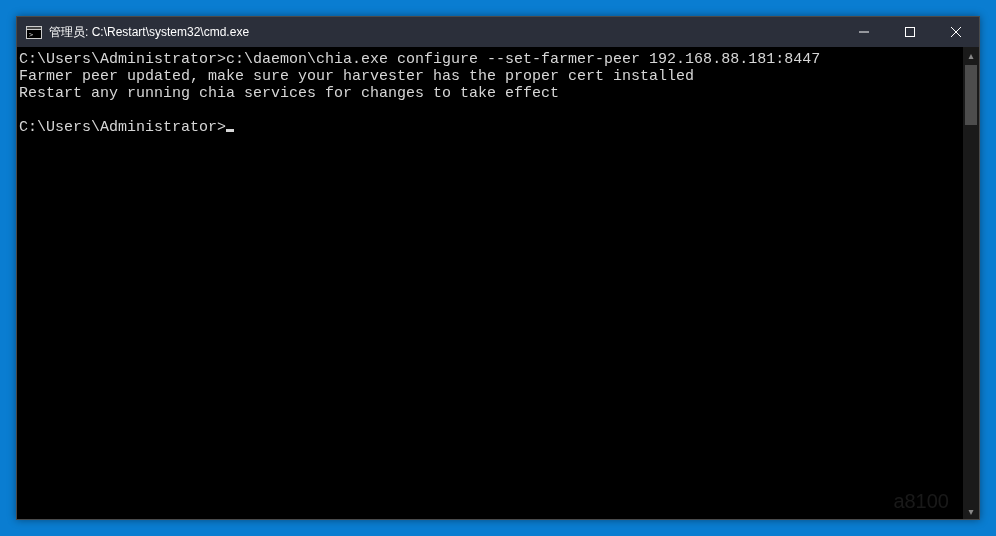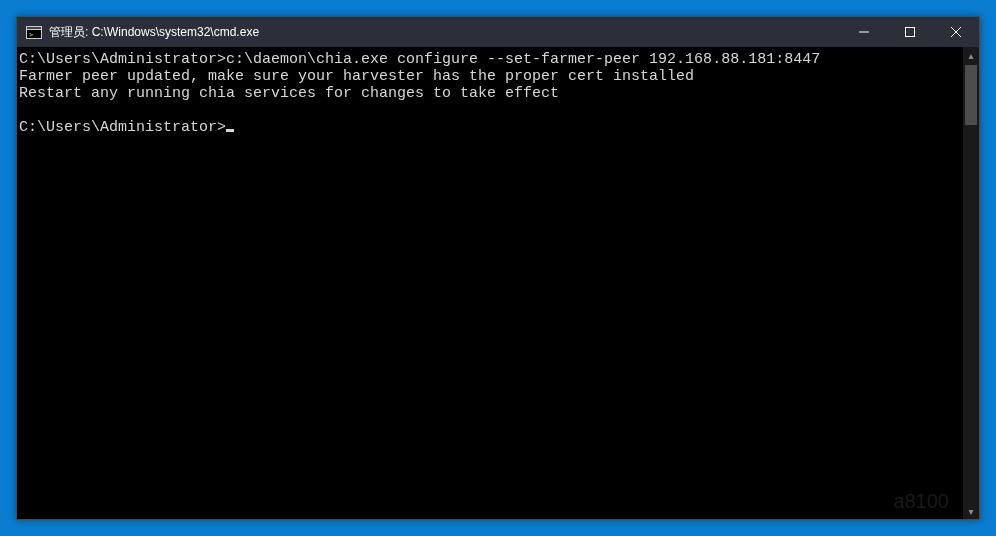--- a/index.html
+++ b/index.html
@@ -117,21 +117,21 @@
 
 <div class="window">
   <div class="titlebar">
     <span class="icon-wrap">
       <svg width="16" height="13" viewBox="0 0 16 13">
         <rect x="0.5" y="0.5" width="15" height="12" stroke="#ccc" fill="#000"></rect>
         <rect x="0.5" y="0.5" width="15" height="3" stroke="#ccc" fill="#444"></rect>
         <text x="3" y="11" font-size="7" fill="#ccc" font-family="monospace">&gt;_</text>
       </svg>
     </span>
-    <span class="title">管理员: C:\Windows\system32\cmd.exe</span>
+    <span class="title">管理员: C:\Restart\system32\cmd.exe</span>
     <span class="spacer"></span>
     <div class="winbtn">
       <svg width="10" height="10">
           <line x1="0" y1="5" x2="10" y2="5"></line>
         </svg>
     </div>
     <div class="winbtn">
       <svg width="10" height="10">
           <rect x="0.5" y="0.5" width="9" height="9"></rect>
         </svg>

